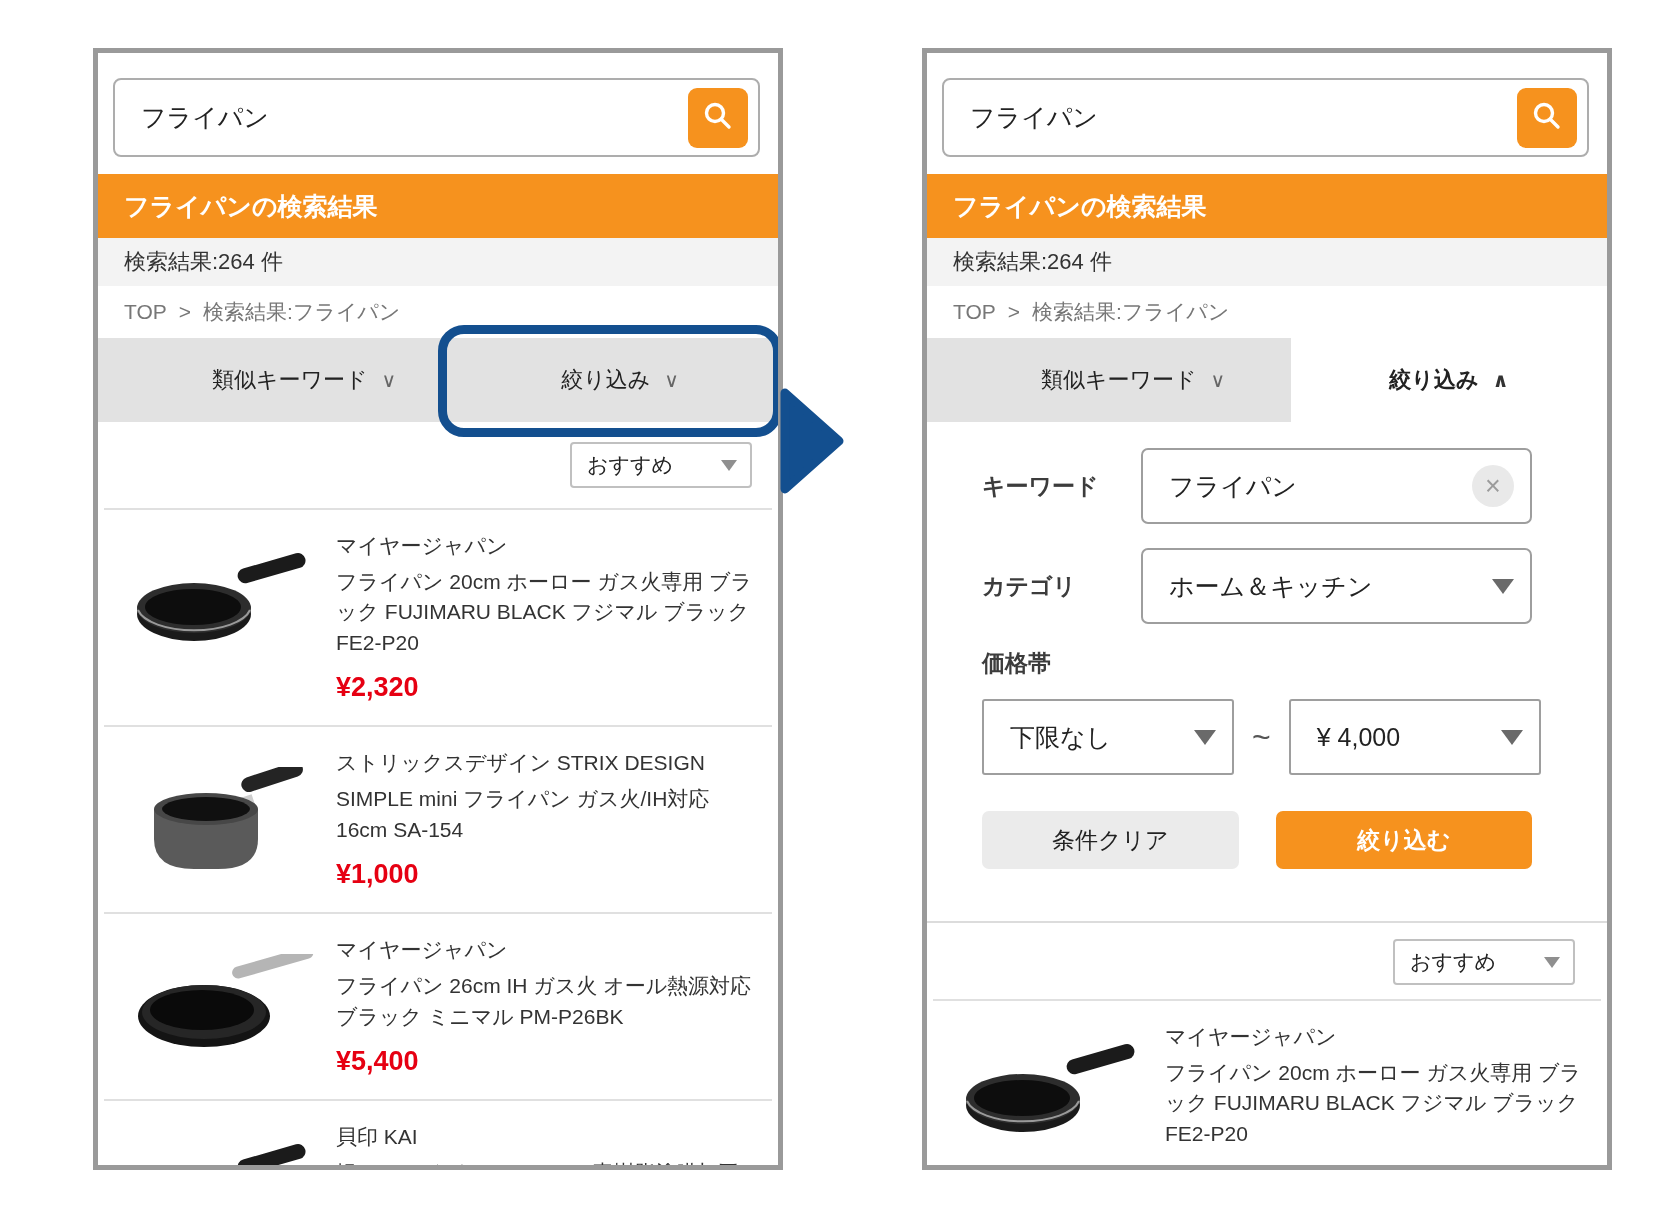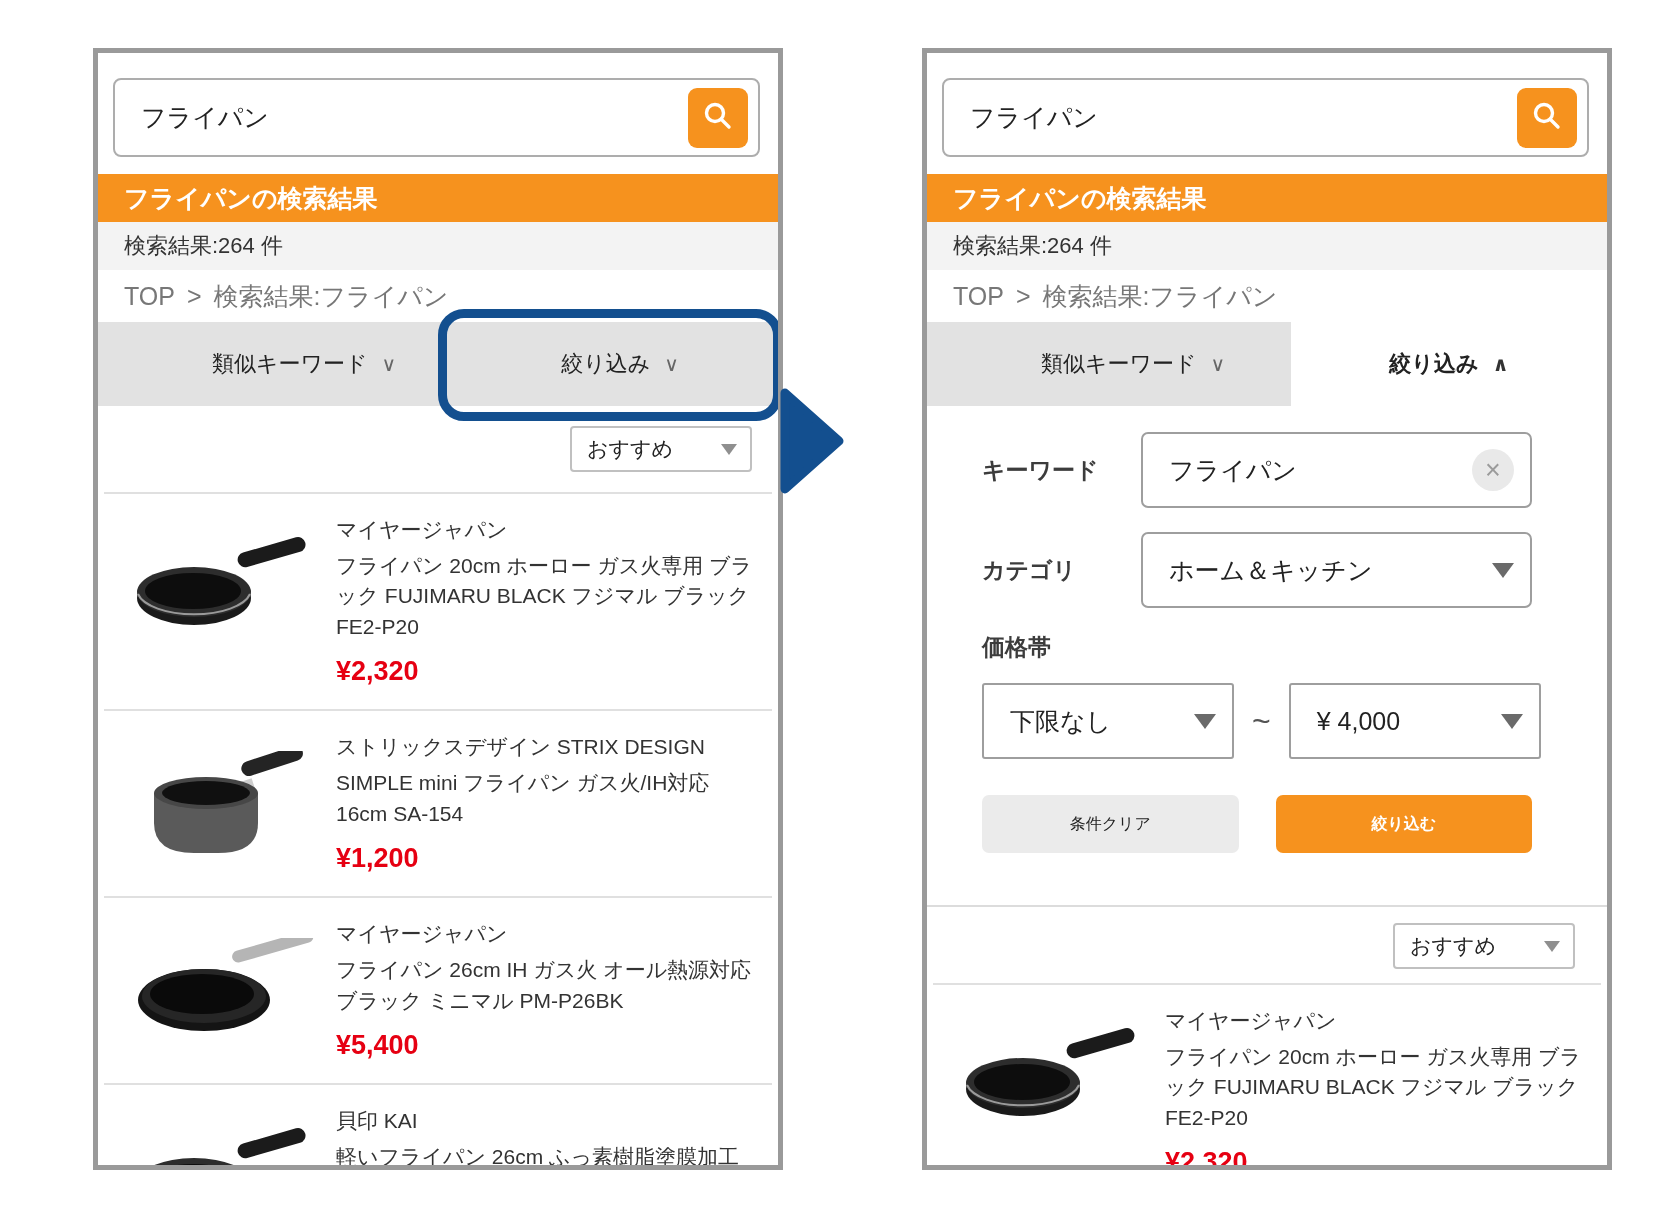--- a/index.html
+++ b/index.html
@@ -15,25 +15,25 @@
   
   .search-section{padding:25px 18px 17px 15px;}
   .search-box{height:79px;border:2px solid #adadad;border-radius:8px;display:flex;
               align-items:center;padding:0 10px 0 26px;box-sizing:border-box;background:#fff;}
   .search-text{flex:1;font-size:25px;color:#222;}
   .search-btn{width:60px;height:60px;background:#F6921E;border-radius:9px;display:flex;
               align-items:center;justify-content:center;flex:none;}
 
   
   .title-bar{height:48px;background:#F6921E;color:#fff;font-size:25px;font-weight:bold;
-             display:flex;align-items:center;padding:0 26px;}
+             display:flex;align-items:center;padding:8px 26px;}
   .result-bar{height:48px;background:#F3F3F3;font-size:22px;color:#333;
               display:flex;align-items:center;padding:0 26px;}
   .breadcrumb{height:52px;display:flex;align-items:center;padding:0 26px;
-              font-size:25px;color:#777;gap:12px;}
+              font-size:21px;color:#777;gap:12px;}
   .breadcrumb .crumb-current{color:#777;}
 
   
   .tabs{height:84px;display:flex;background:#E2E2E2;position:relative;padding-left:48px;}
   .tab{flex:1;display:flex;align-items:center;justify-content:center;gap:14px;
        font-size:22px;color:#222;}
   .tab .chev{font-size:20px;color:#666;}
   .tab.active{background:#fff;font-weight:bold;}
   .tab.active .chev{color:#333;}
   .highlight-box{position:absolute;left:50%;right:-4px;top:-13px;height:112px;
@@ -73,21 +73,21 @@
   .tri-lg{width:0;height:0;border-left:11px solid transparent;border-right:11px solid transparent;
           border-top:15px solid #6a6a6a;margin-left:auto;}
   .f-label-solo{font-size:23px;font-weight:bold;color:#3c3c3c;margin:4px 0 20px;}
   .price-row{display:flex;align-items:center;margin-bottom:32px;}
   .price-select{width:252px;height:76px;border:2px solid #9e9e9e;border-radius:3px;
                 display:flex;align-items:center;padding:0 16px 0 26px;font-size:25px;
                 color:#222;background:#fff;box-sizing:border-box;flex:none;}
   .tilde{font-size:32px;color:#555;margin:0 18px;flex:none;}
   .filter-btns{display:flex;gap:37px;padding:4px 0 52px;}
   .btn{height:58px;border-radius:7px;display:flex;align-items:center;justify-content:center;
-       font-size:16px;flex:1;}
+       font-size:23px;flex:1;}
   .btn-clear{background:#ebebeb;color:#222;}
   .btn-apply{background:#F6921E;color:#fff;font-weight:bold;}
 
   
   .transition-arrow{position:absolute;left:776px;top:384px;}
 </style>
 </head>
 <body>
 
 <div class="canvas">
@@ -168,21 +168,21 @@
           <rect x="112" y="12" width="64" height="15" rx="7.5" fill="#242424" transform="rotate(-18 112 27)"></rect>
           <rect x="104" y="33" width="20" height="11" fill="#cecece" transform="rotate(-18 104 44)"></rect>
           <path d="M22 42 L22 72 Q22 102 62 102 L86 102 Q126 102 126 72 L126 42 Z" fill="#5a5a5a"></path>
           <ellipse cx="74" cy="42" rx="52" ry="16" fill="#474747"></ellipse>
           <ellipse cx="74" cy="42" rx="44" ry="12" fill="#101010"></ellipse>
         </svg>
       </div>
       <div class="product-info">
         <div class="brand">ストリックスデザイン STRIX DESIGN</div>
         <div class="p-title">SIMPLE mini フライパン ガス火/IH対応 16cm SA-154</div>
-        <div class="price">¥1,200</div>
+        <div class="price">¥1,000</div>
       </div>
     </div>
 
     <div class="hr"></div>
 
     <div class="product">
       <div class="product-img">
         <svg width="190" height="110" viewBox="0 0 190 110">
           <rect x="102" y="14" width="84" height="12" rx="6" fill="#b5b5b5" transform="rotate(-16 102 26)"></rect>
           <ellipse cx="72" cy="62" rx="66" ry="31" fill="#141414"></ellipse>

